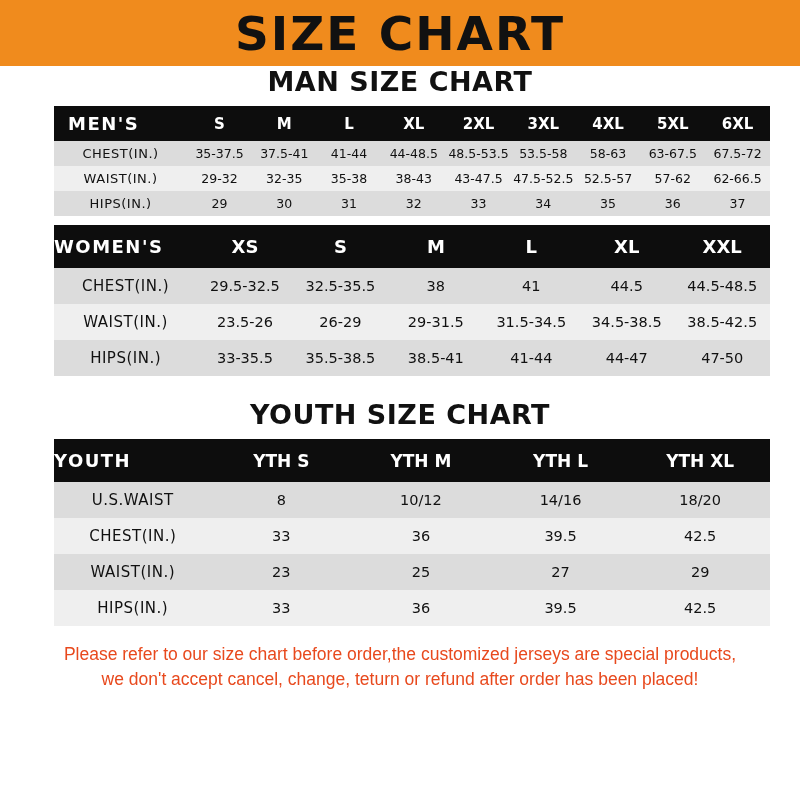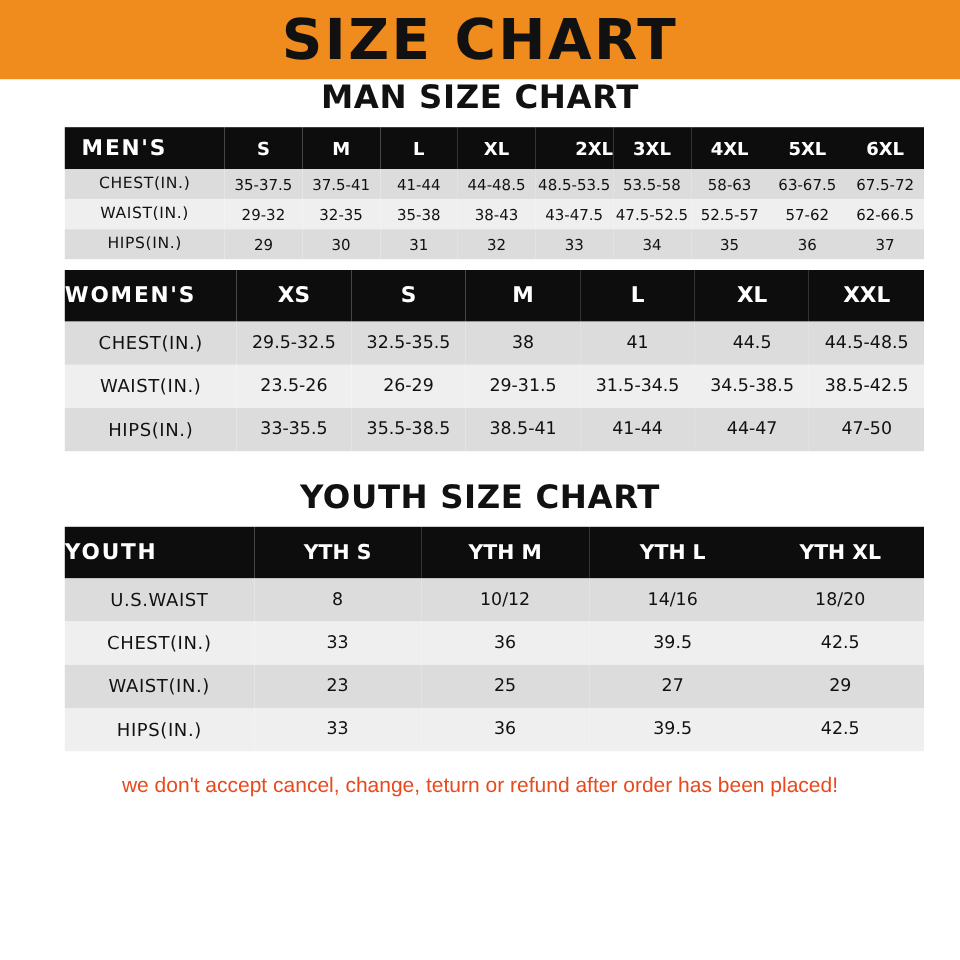--- a/index.html
+++ b/index.html
@@ -134,21 +134,21 @@
   <div class="section-title" id="man-title">MAN SIZE CHART</div>
   <div class="chart-wrap">
     <table class="chart" id="man-table">
       <thead>
           <tr>
             <th class="rowlabel" style="width: 17%;">MEN'S</th>
             <th style="width: 9.22222%;">S</th>
             <th style="width: 9.22222%;">M</th>
             <th style="width: 9.22222%;">L</th>
             <th style="width: 9.22222%;">XL</th>
-            <th style="width: 9.22222%; text-align: right;">2XL</th>
+            <th style="width: 9.22222%;">2XL</th>
             <th style="width: 9.22222%;">3XL</th>
             <th style="width: 9.22222%;">4XL</th>
             <th style="width: 9.22222%;">5XL</th>
             <th style="width: 9.22222%;">6XL</th>
           </tr>
         </thead>
       <tbody>
           <tr class="band-dark">
             <td class="rowlabel">CHEST(IN.)</td>
             <td>35-37.5</td>
@@ -273,16 +273,17 @@
             <td>33</td>
             <td>36</td>
             <td>39.5</td>
             <td>42.5</td>
           </tr>
         </tbody>
     </table>
   </div>
 
   <div class="note">
+    <span>Please refer to our size chart before order,the customized jerseys are special products,</span>
     <span>we don't accept cancel, change, teturn or refund after order has been placed!</span>
   </div>
 
 </div>
 
 </body></html>

